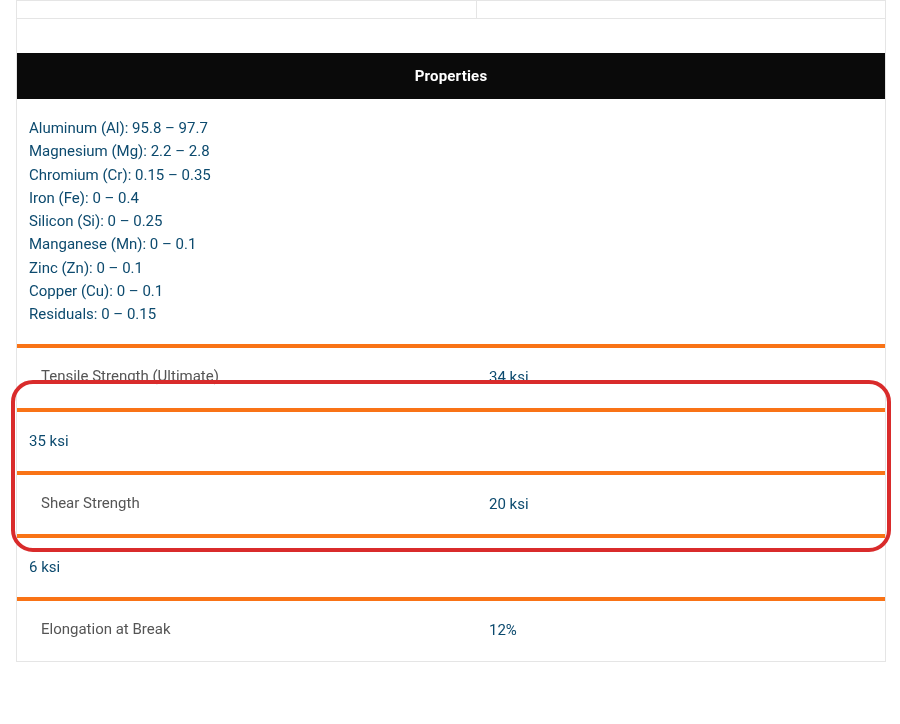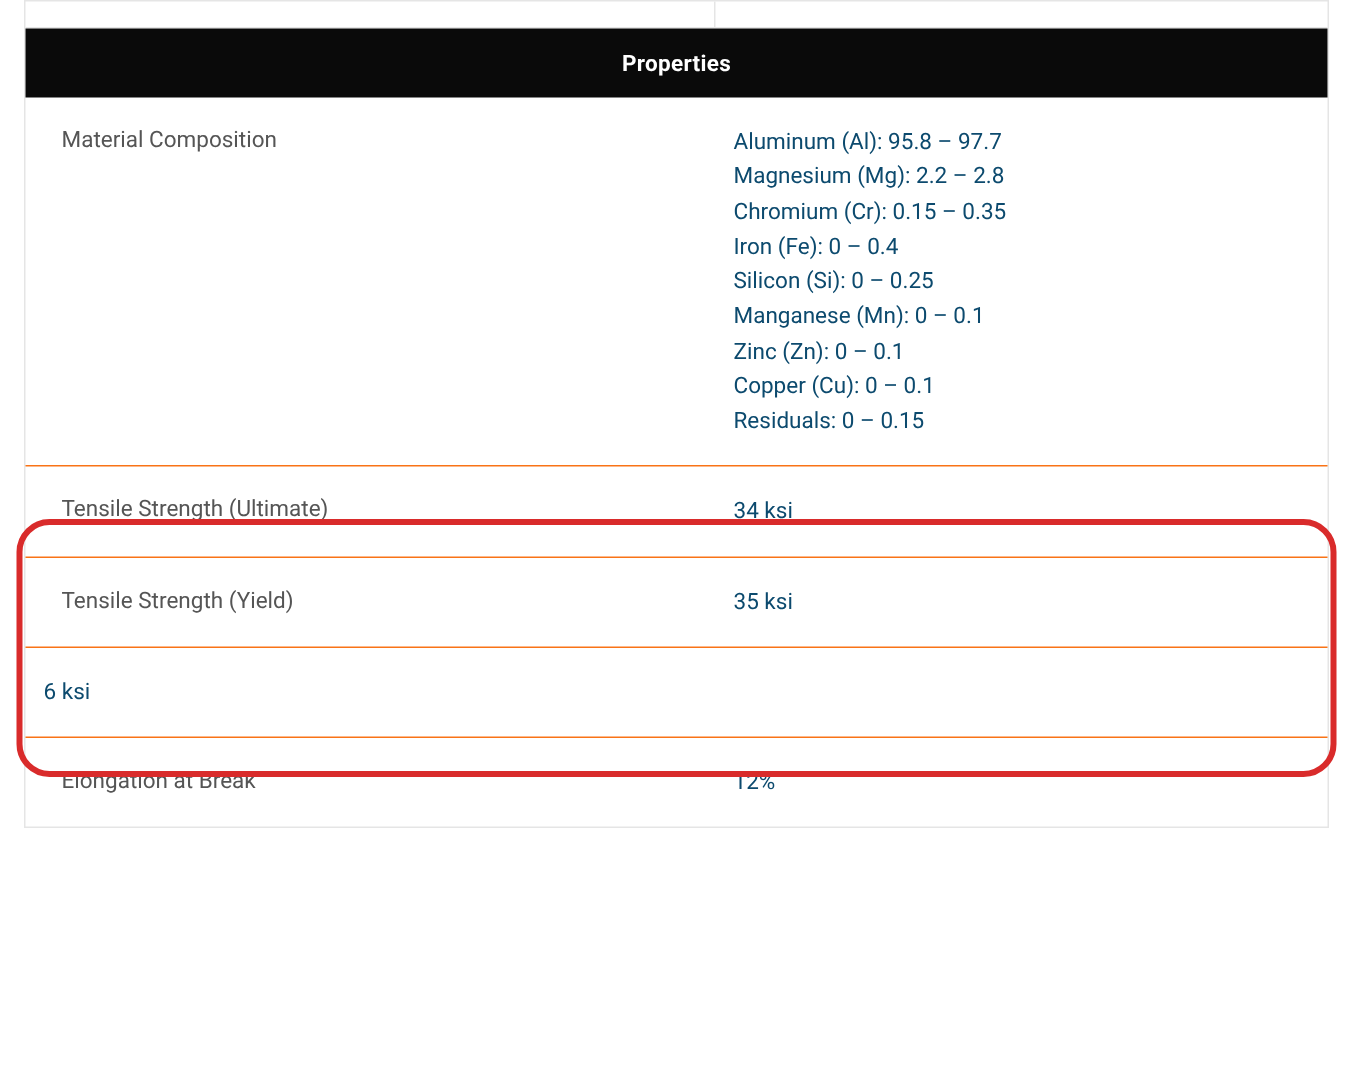--- a/index.html
+++ b/index.html
@@ -35,24 +35,25 @@
       flex: 1;
     }
     .header-row {
       background: #0a0a0a;
       color: #ffffff;
       font-weight: 700;
       font-size: 15px;
       text-align: center;
       padding: 14px 0;
       letter-spacing: 0.2px;
+      margin-top: 34px;
     }
     .data-row {
       display: flex;
-      border-top: 1px solid #f97316;
+      border-top: 4px solid #f97316;
       min-height: 52px;
       align-items: flex-start;
     }
     .data-row:first-of-type {
       border-top: none;
     }
     .cell-label {
       width: 460px;
       padding: 18px 24px;
       color: #555555;
@@ -87,38 +88,40 @@
 <div class="table-wrapper">
   <div class="top-split">
     <div class="left"></div>
     <div class="right"></div>
   </div>
   <div class="header-row">
     <span>Properties</span>
   </div>
   <div class="rows-container">
     <div class="data-row">
-      <div class="cell-label">Material Composition</div>
       <div class="cell-value">Aluminum (Al): 95.8 – 97.7
 Magnesium (Mg): 2.2 – 2.8
 Chromium (Cr): 0.15 – 0.35
 Iron (Fe): 0 – 0.4
 Silicon (Si): 0 – 0.25
 Manganese (Mn): 0 – 0.1
 Zinc (Zn): 0 – 0.1
 Copper (Cu): 0 – 0.1
 Residuals: 0 – 0.15</div>
     </div>
     <div class="data-row">
       <div class="cell-label">Tensile Strength (Ultimate)</div>
       <div class="cell-value">34 ksi</div>
     </div>
     <div class="data-row">
-      <div class="cell-label">Tensile Strength (Yield)</div>
       <div class="cell-value">35 ksi</div>
+    </div>
+    <div class="data-row">
+      <div class="cell-label">Shear Strength</div>
+      <div class="cell-value">20 ksi</div>
     </div>
     <div class="data-row">
       <div class="cell-value">6 ksi</div>
     </div>
     <div class="data-row">
       <div class="cell-label">Elongation at Break</div>
       <div class="cell-value">12%</div>
     </div>
 
     <div class="highlight-box"></div>

